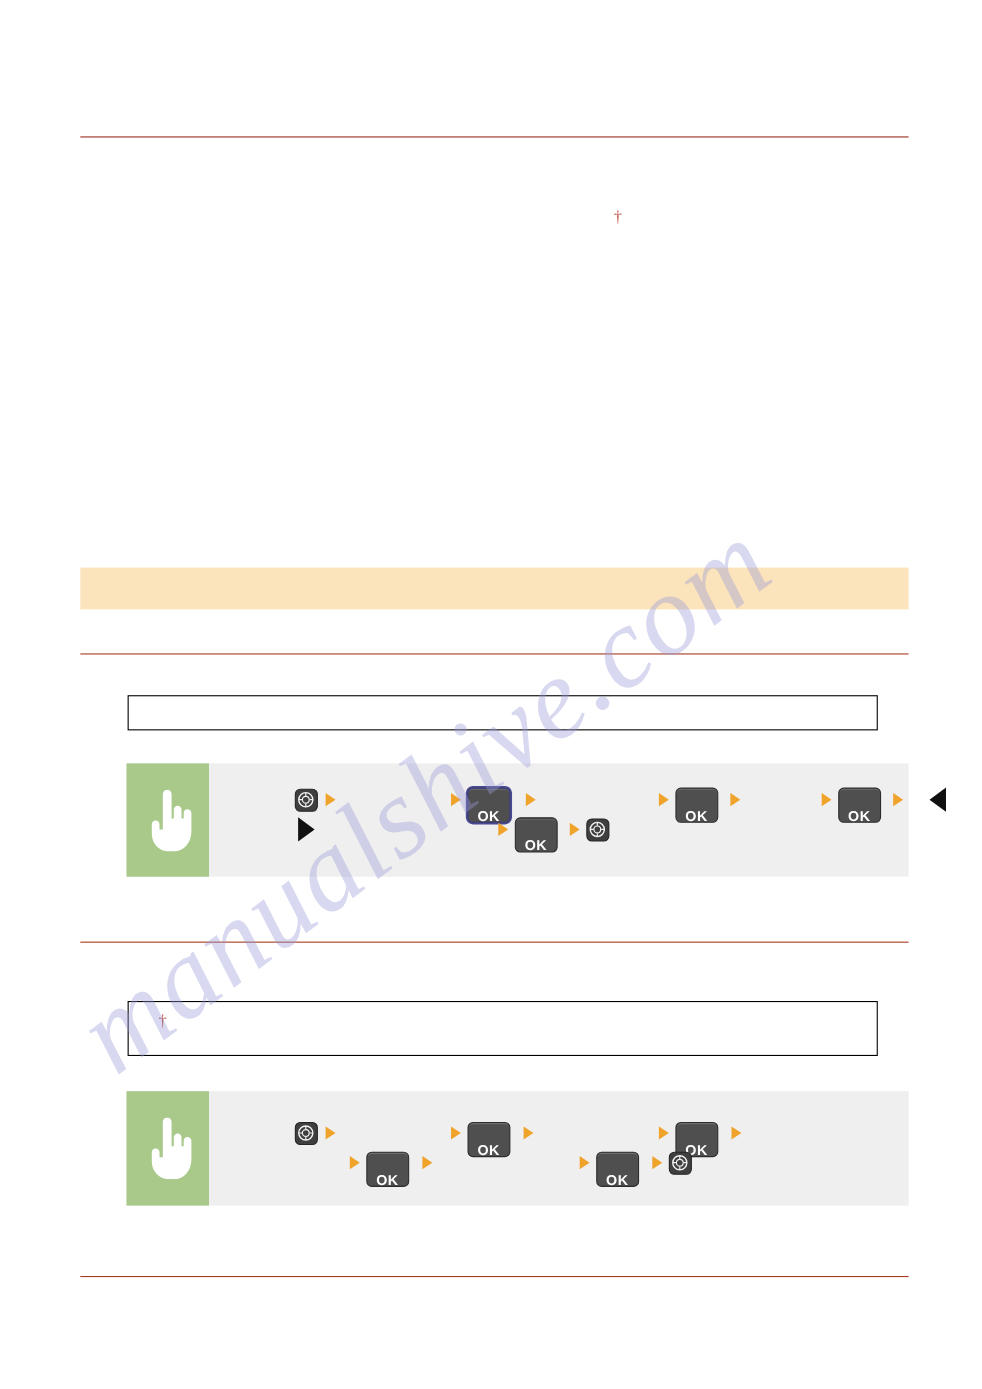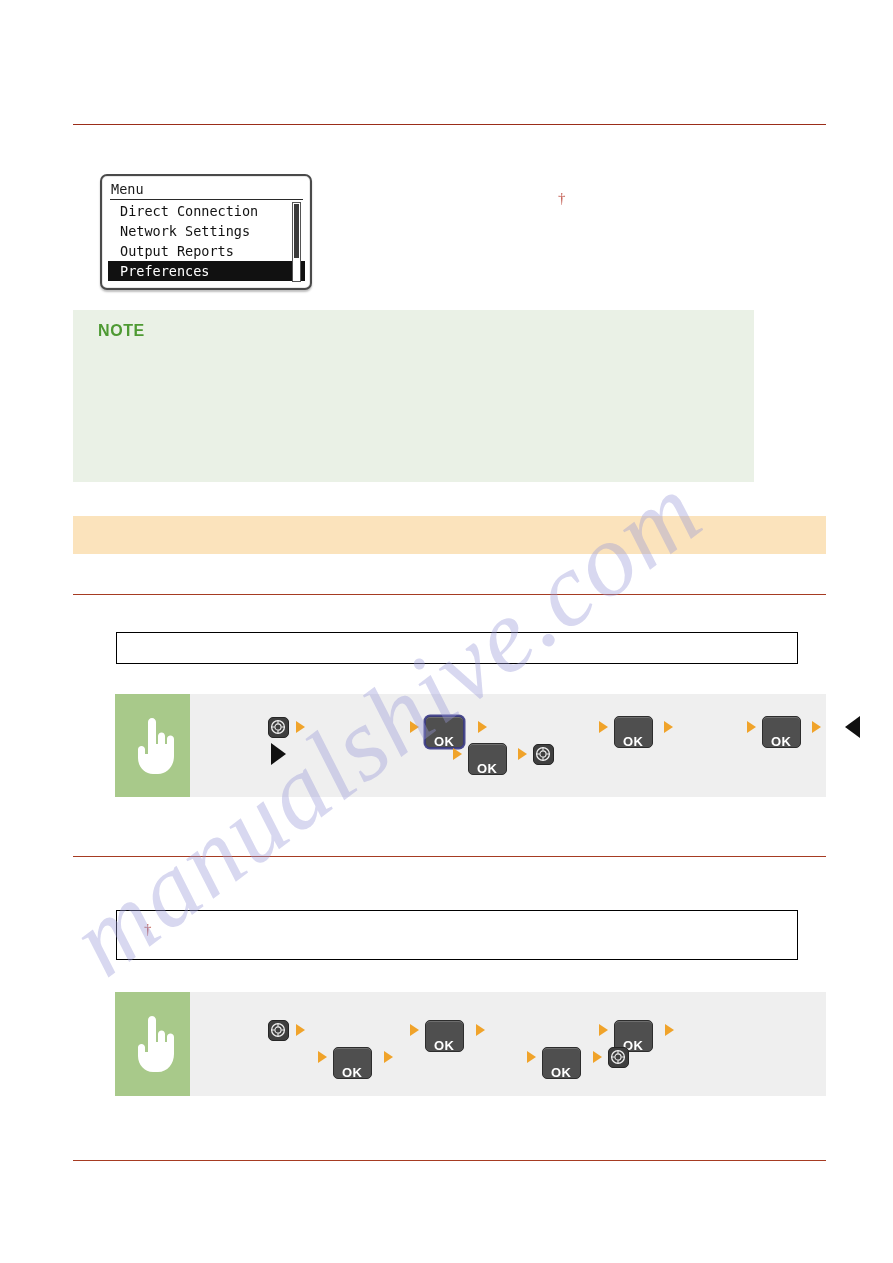--- a/index.html
+++ b/index.html
@@ -259,42 +259,23 @@
     border-right: 15px solid #111111;
   }
 </style>
 </head>
 <body>
 
 <div class="page">
 
   <div class="hr-red" style="top:124px;"></div>
 
-  <div class="lcd-wrap">
-    <div class="lcd-outer">
-      <div class="lcd-title">Menu</div>
-      <div class="lcd-titlerule"></div>
-      <div class="lcd-list">
-        <div class="lcd-item">Direct Connection</div>
-        <div class="lcd-item">Network Settings</div>
-        <div class="lcd-item">Output Reports</div>
-        <div class="lcd-item selected">Preferences</div>
-      </div>
-      <div class="lcd-scrollbar">
-        <div class="lcd-scrollthumb"></div>
-      </div>
-    </div>
-  </div>
 
   <div class="dagger" style="left:558px; top:191px;">†</div>
 
-  <div class="note-box">
-    <div class="note-label">NOTE</div>
-    <div style="position:absolute;left:25px;top:46px;right:20px;font-size:13px;color:#333;"></div>
-  </div>
 
   <div class="banner-orange">
     <div style="position:absolute;left:14px;top:10px;font-size:14px;font-weight:bold;color:#5a3c12;"></div>
   </div>
 
   <div class="hr-red thin" style="top:594px;"></div>
 
   <div class="box-outline" style="left:116px; top:632px; width:682px; height:32px;">
     <div style="position:absolute;left:10px;top:7px;font-size:13px;color:#111;"></div>
   </div>

